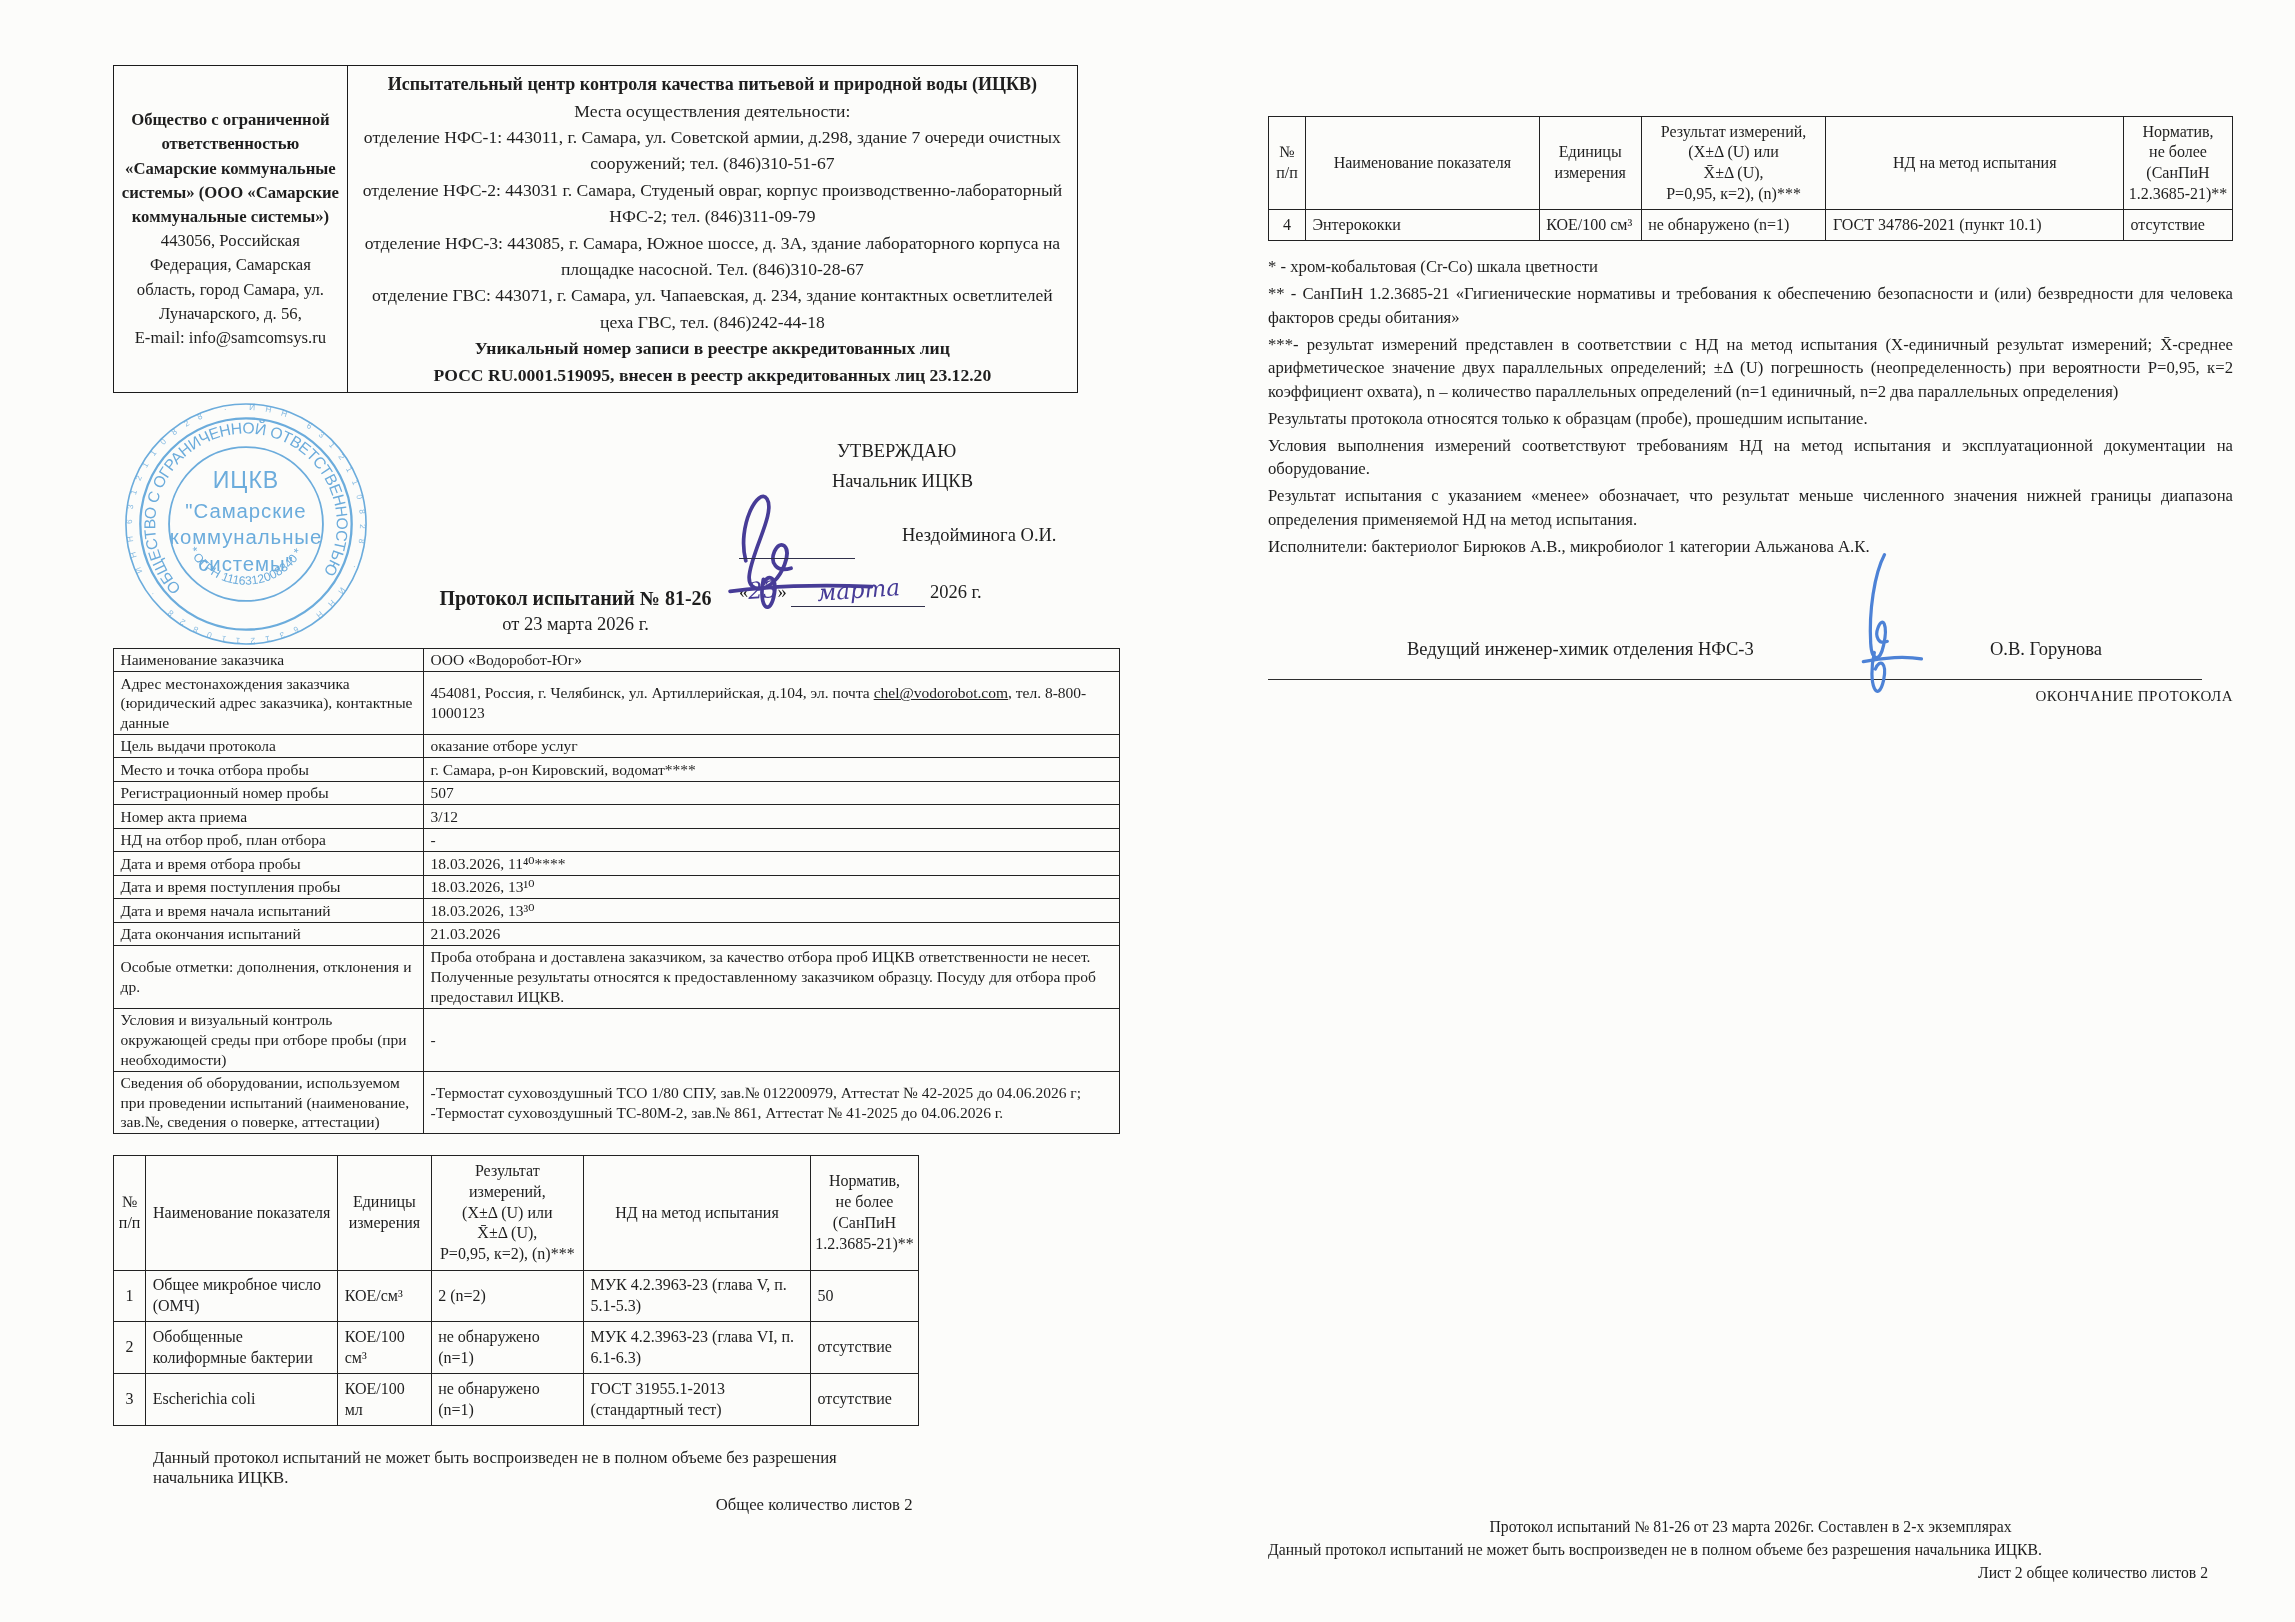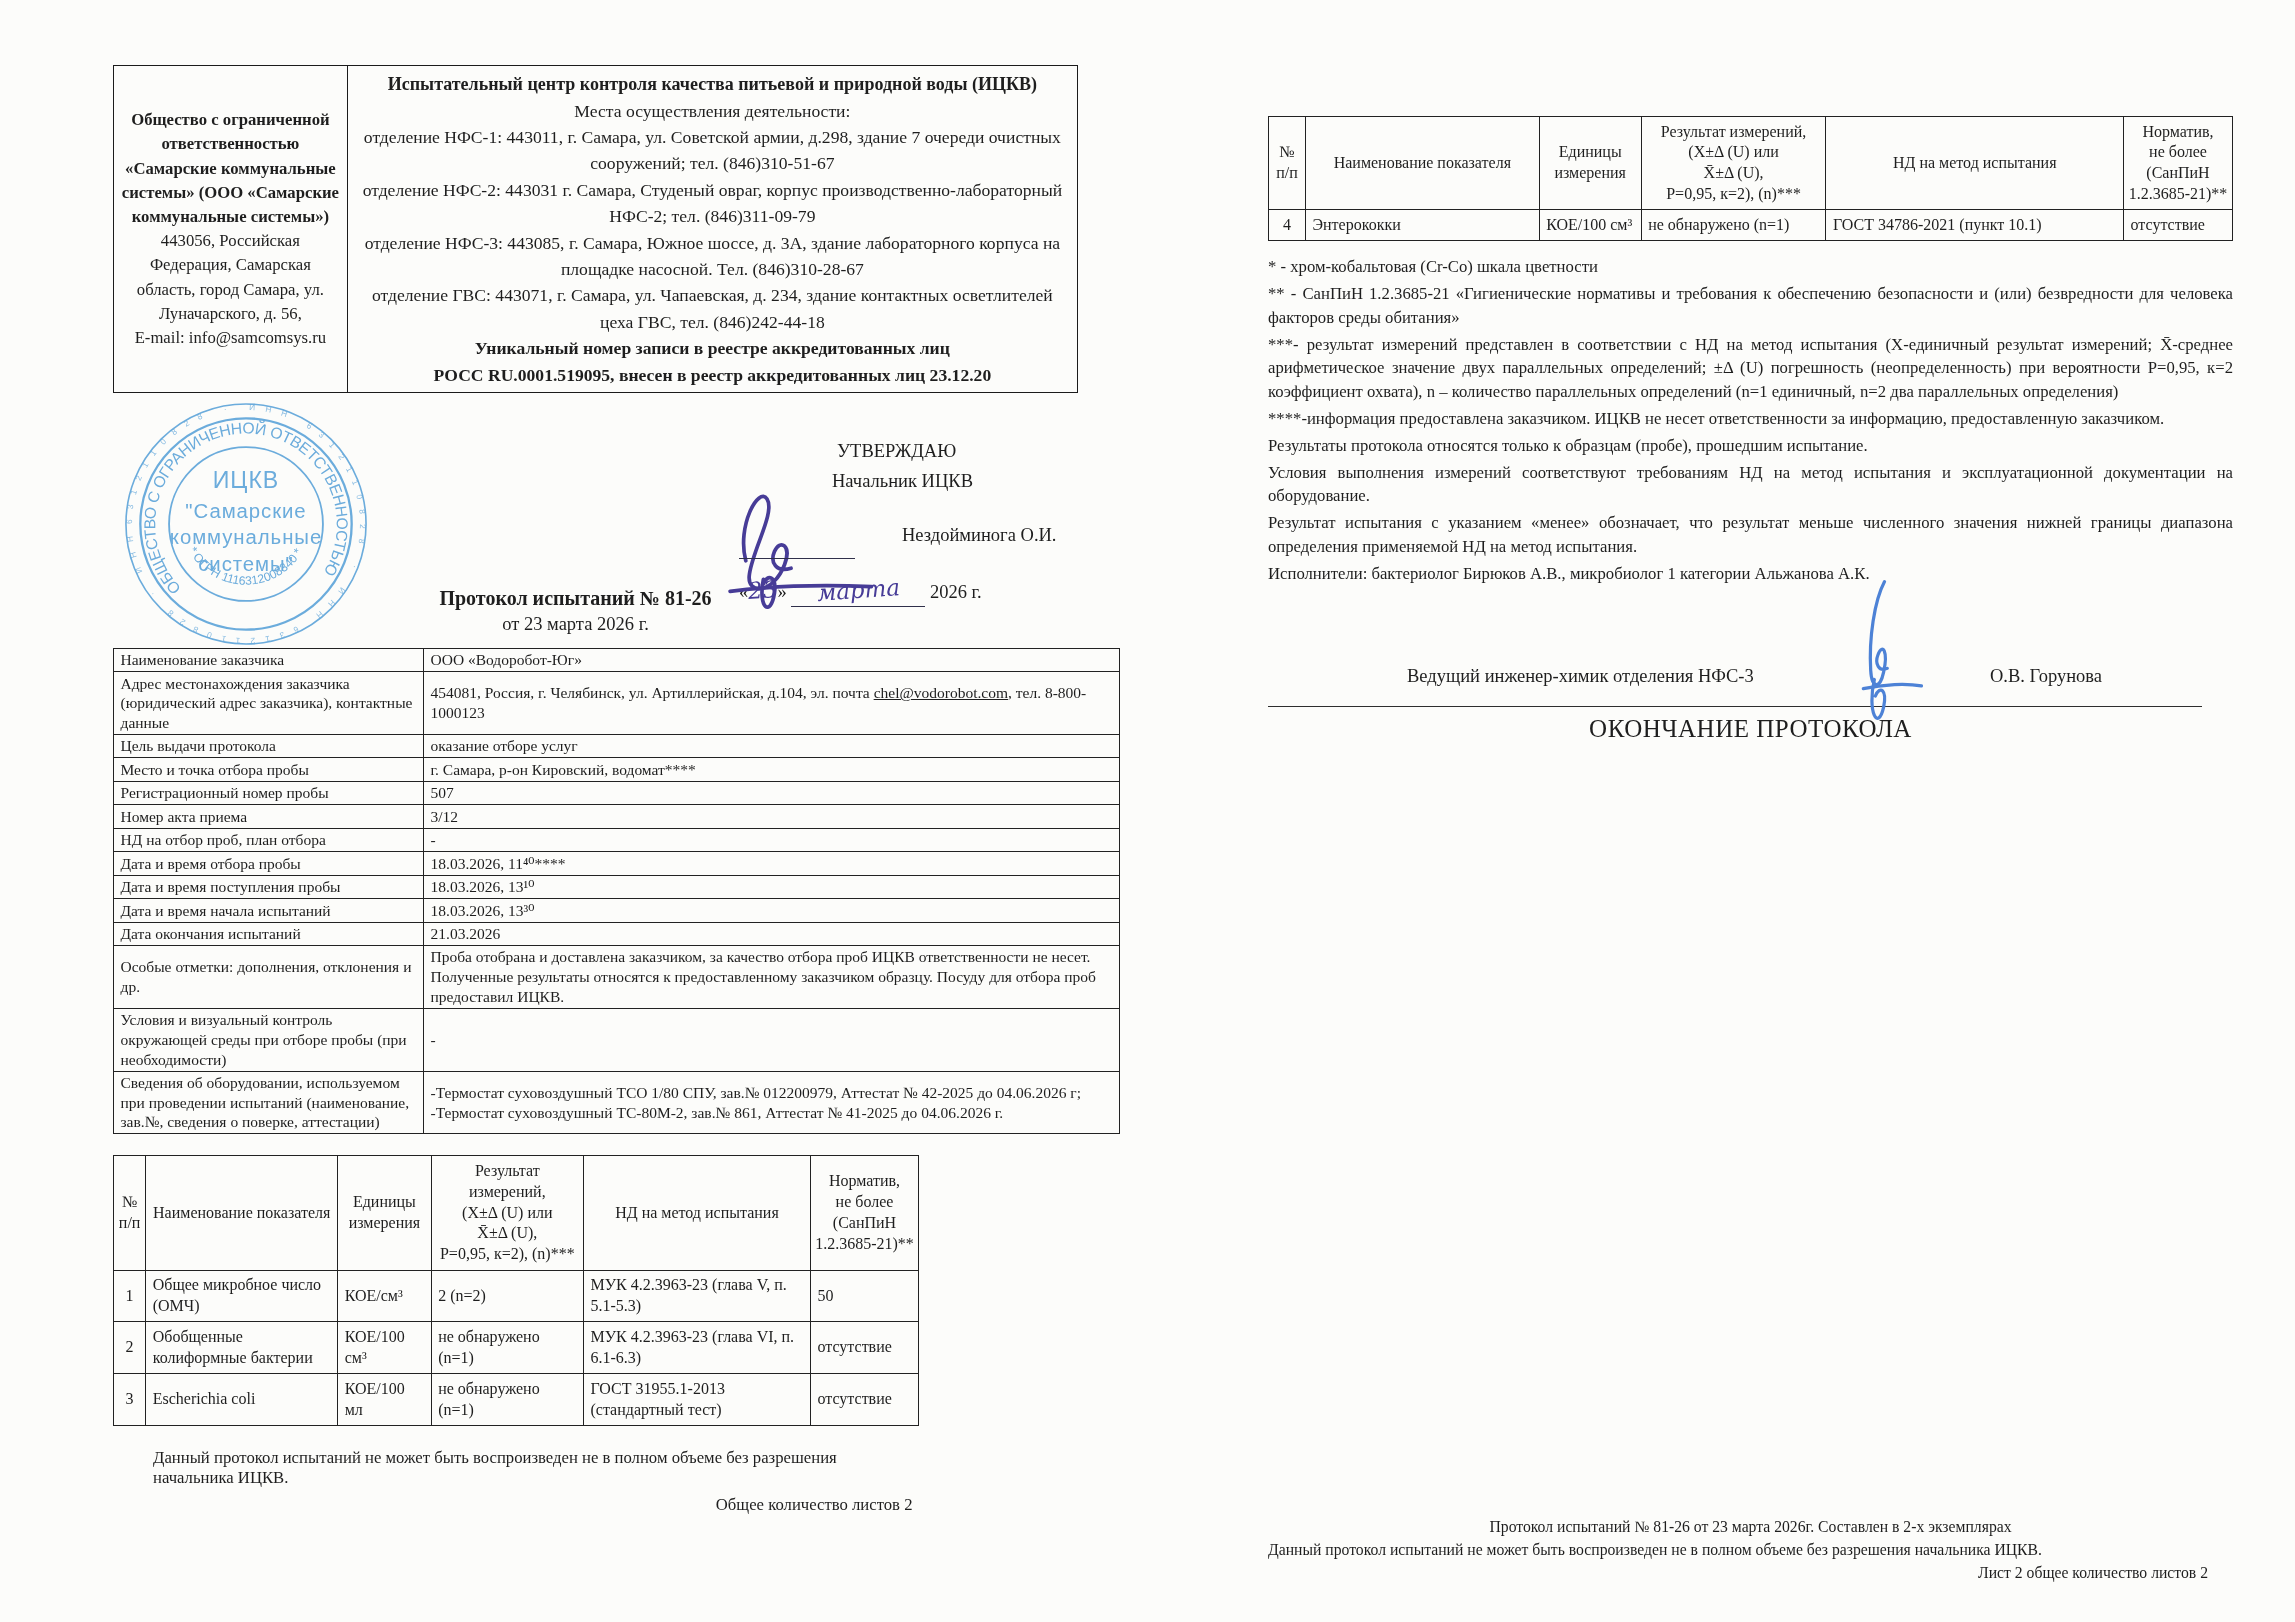--- a/index.html
+++ b/index.html
@@ -61,21 +61,21 @@
 
   
   .p2-flow{position:absolute;left:120px;top:116px;width:965px;}
   .footnotes{margin-top:14px;font-size:16.7px;line-height:1.4;}
   .footnotes .fn{text-align:justify;margin-top:3.7px;}
   .sig2-row{position:relative;height:88px;margin-top:30px;font-size:18.5px;}
   .sig2-row .role{position:absolute;left:139px;bottom:15.7px;}
   .sig2-row svg{position:absolute;left:551px;top:-42px;}
   .sig2-row .name{position:absolute;left:722px;bottom:15.7px;}
   .rule{border-top:1.9px solid #2e2e2e;width:934px;margin-top:2.8px;}
-  .endtitle{text-align:center;font-size:25px;margin-top:8.3px;letter-spacing:0.5px;}
+  .endtitle{text-align:right;font-size:15px;margin-top:8.3px;letter-spacing:0.5px;}
   .p2-footer{position:absolute;left:120px;top:1516px;width:965px;font-size:15.7px;line-height:1.45;}
   .p2-footer .f1{text-align:center;}
   .p2-footer .f2{text-align:left;}
   .p2-footer .f3{text-align:right;margin-right:25px;}
 </style>
 </head>
 <body>
 
 <div class="canvas">
 
@@ -329,21 +329,20 @@
               <td>отсутствие</td>
             </tr>
           </tbody>
       </table>
 
       <div class="footnotes">
 
       <div class="fn">* - хром-кобальтовая (Cr-Co) шкала цветности</div>
           <div class="fn">** - СанПиН 1.2.3685-21 «Гигиенические нормативы и требования к обеспечению безопасности и (или) безвредности для человека факторов среды обитания»</div>
           <div class="fn">***- результат измерений представлен в соответствии с НД на метод испытания (X-единичный результат измерений; X̄-среднее арифметическое значение двух параллельных определений; ±Δ (U) погрешность (неопределенность) при вероятности Р=0,95, к=2 коэффициент охвата), n – количество параллельных определений (n=1 единичный, n=2 два параллельных определения)</div>
-          <div class="fn">****-информация предоставлена заказчиком. ИЦКВ не несет ответственности за информацию, предоставленную заказчиком.</div>
           <div class="fn">Результаты протокола относятся только к образцам (пробе), прошедшим испытание.</div>
           <div class="fn">Условия выполнения измерений соответствуют требованиям НД на метод испытания и эксплуатационной документации на оборудование.</div>
           <div class="fn">Результат испытания с указанием «менее» обозначает, что результат меньше численного значения нижней границы диапазона определения применяемой НД на метод испытания.</div>
           <div class="fn">Исполнители: бактериолог Бирюков А.В., микробиолог 1 категории Альжанова А.К.</div>
         </div>
 
       <div class="sig2-row">
         <span class="role">Ведущий инженер-химик отделения НФС-3</span>
         <svg class="sig2" width="120" height="176" viewBox="0 0 260 380">
           <path d="M142,18 C120,60 108,140 112,210 C114,250 132,252 140,214 C150,170 138,150 128,176 C120,196 130,214 148,206"></path>

